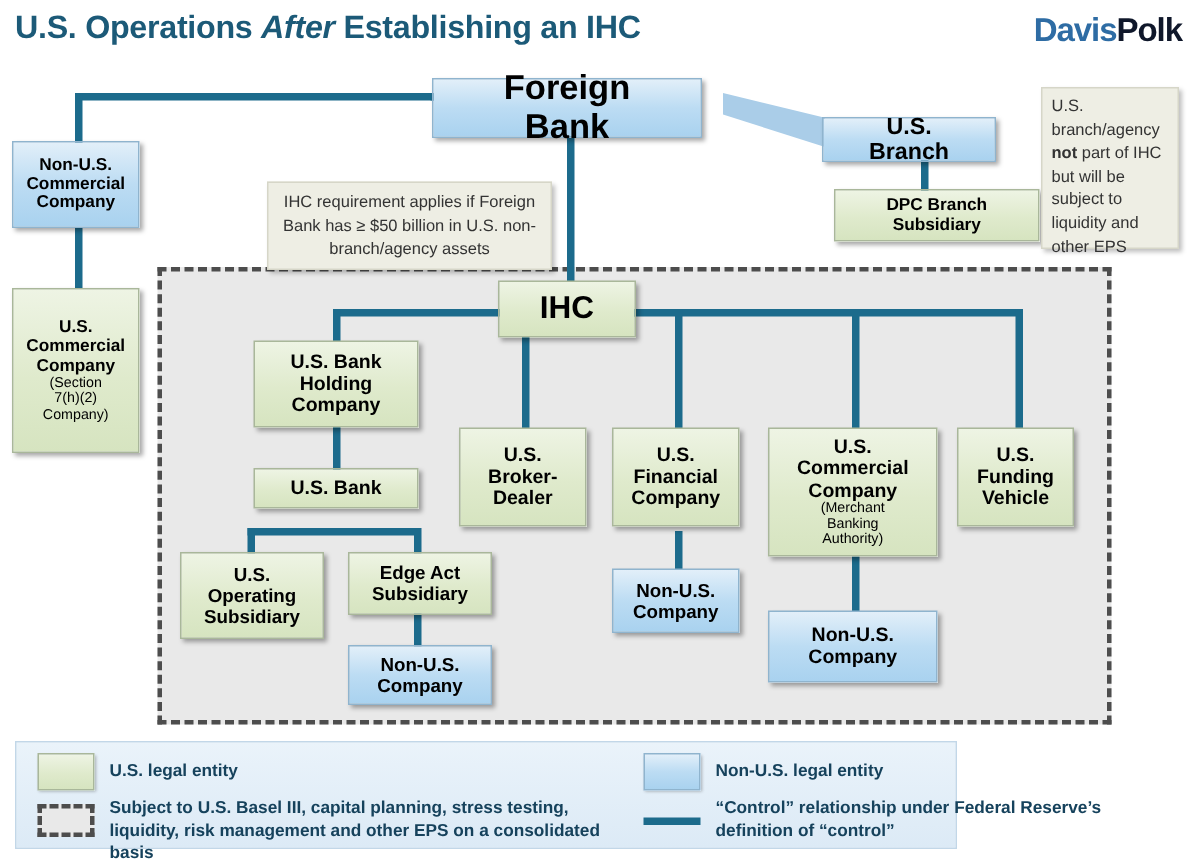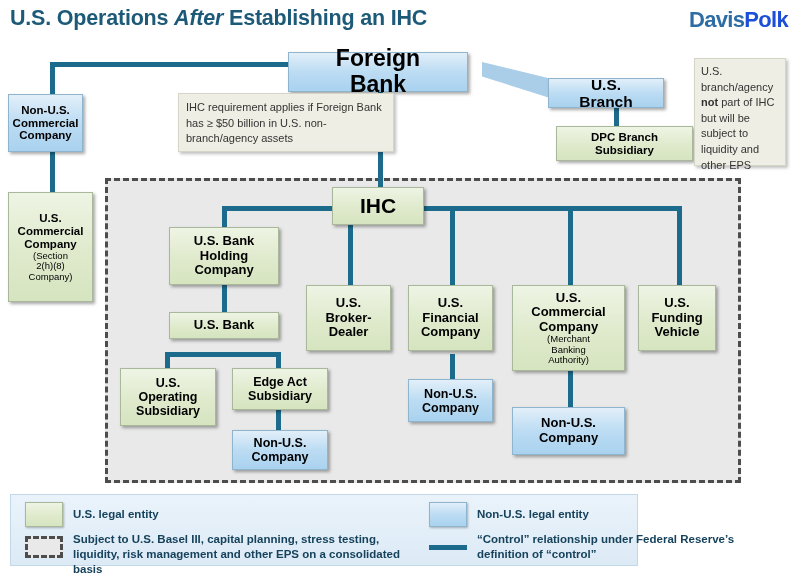--- a/index.html
+++ b/index.html
@@ -27,21 +27,21 @@
     font-size: 21.5px; font-weight: bold; color: #1c5a78;
     letter-spacing: -0.2px; white-space: nowrap;
   }
   #page-title .ital { font-style: italic; }
   #logo {
     position: absolute; right: 8px; top: 7px;
     font-size: 22px; font-weight: bold; letter-spacing: -0.7px;
     white-space: nowrap;
   }
   #logo .davis { color: #2e6ca4; }
-  #logo .polk  { color: #1d4ed8; margin-top: 36px; }
+  #logo .polk  { color: #0f172a; margin-top: 36px; }
 
   
   #dashed-region {
     position: absolute; left: 105px; top: 178px;
     width: 636px; height: 305px;
     background: #e9e9e9;
     border: 3px dashed #4d4d4d;
   }
 
   
@@ -175,27 +175,27 @@
   </div>
 
   <div class="box nonus" style="left:548px; top:78px; width:116px; height:30px; font-size:15.5px;">
     <span>U.S. Branch</span>
   </div>
 
   <div class="box us" style="left:556px; top:126px; width:137px; height:35px; font-size:11.5px;">
     <span>DPC Branch Subsidiary</span>
   </div>
 
-  <div class="box nonus" style="left:8px; top:94px; width:75px; height:58px; font-size:11.5px;">
+  <div class="box nonus" style="left:8px; top:94px; width:85px; height:58px; font-size:11.5px;">
     <span>Non-U.S. Commercial Company</span>
   </div>
 
   <div class="box us" style="left:8px; top:192px; width:85px; height:110px; font-size:11.5px;">
     <span>U.S. Commercial Company</span>
-    <span class="sub">(Section 2(h)(8) Company)</span>
+    <span class="sub">(Section 7(h)(2) Company)</span>
   </div>
 
   <div class="box us" style="left:332px; top:187px; width:92px; height:38px; font-size:21px;">
     <span>IHC</span>
   </div>
 
   <div class="box us" style="left:169px; top:227px; width:110px; height:58px; font-size:13px;">
     <span>U.S. Bank Holding Company</span>
   </div>
 
@@ -233,21 +233,21 @@
   </div>
 
   <div class="box nonus" style="left:512px; top:407px; width:113px; height:48px; font-size:13px;">
     <span>Non-U.S. Company</span>
   </div>
 
   <div class="box us" style="left:638px; top:285px; width:78px; height:66px; font-size:13px;">
     <span>U.S. Funding Vehicle</span>
   </div>
 
-  <div class="note" style="left:178px; top:93px; width:216px; height:59px;">
+  <div class="note" style="left:178px; top:121px; width:190px; height:59px;text-align:center;">
     <span>IHC requirement applies if Foreign Bank has ≥ $50 billion in U.S. non-branch/agency assets</span>
   </div>
 
   <div class="note" style="left:694px; top:58px; width:92px; height:108px; padding:5px 6px;">
     <span>U.S. branch/agency </span><b>not</b><span> part of IHC but will be subject to liquidity and other EPS</span>
   </div>
 
   <div id="legend">
     <div class="lg-swatch-green" style="left:14px; top:7px;"></div>
     <div class="lg-text" style="left:62px; top:12px;">U.S. legal entity</div>

